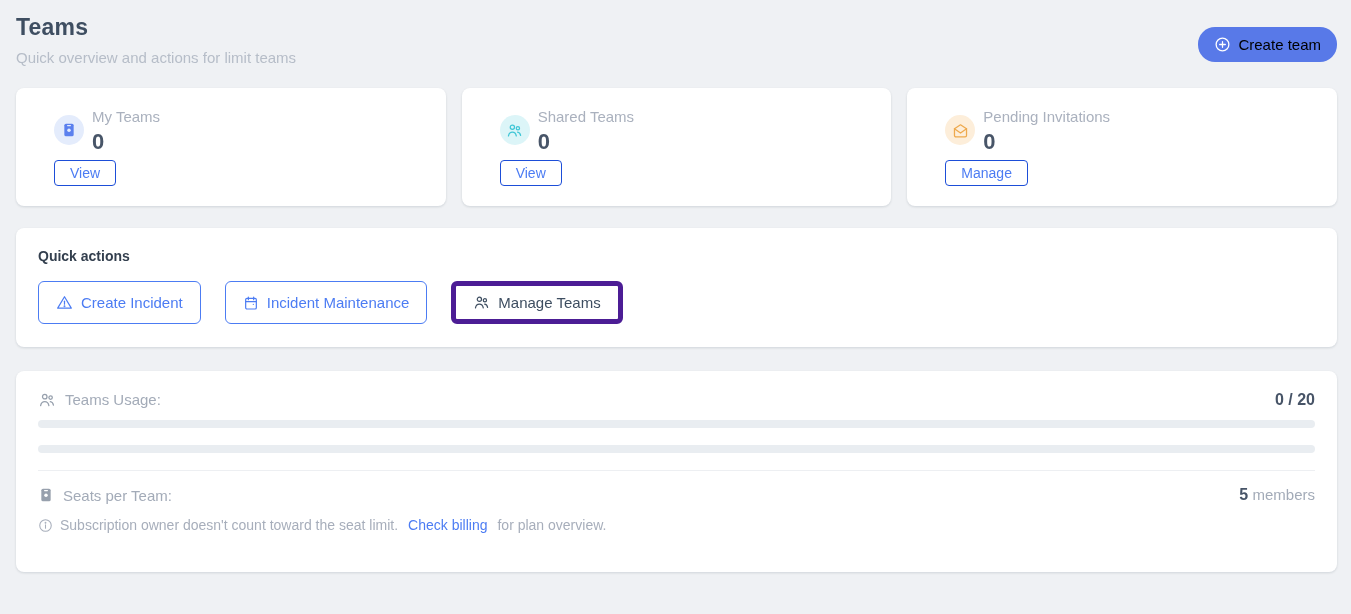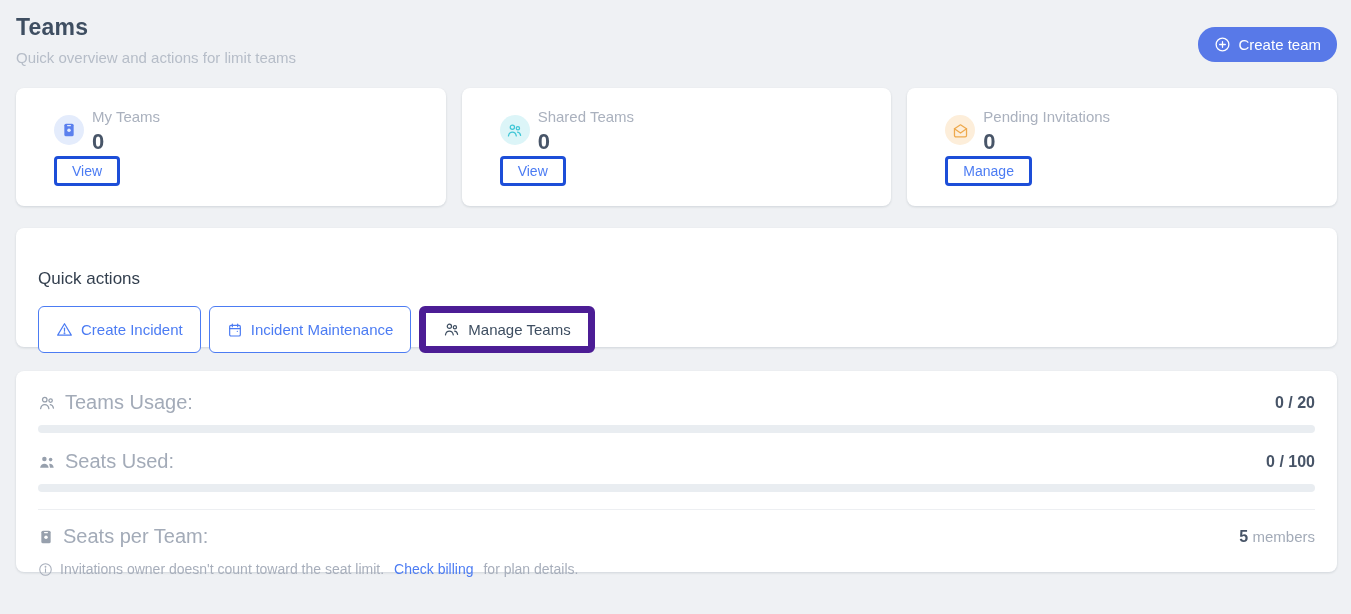--- a/index.html
+++ b/index.html
@@ -12,21 +12,21 @@
   }
   .page { padding: 14px 14px 0 16px; }
 
   
   .header { display: flex; justify-content: space-between; align-items: center; }
   .page-title { font-size: 23px; font-weight: 700; color: #3e4e61; letter-spacing: .2px; }
   .page-subtitle { font-size: 15px; color: #b6bdc8; margin-top: 8px; }
   .btn-primary {
     margin-top: 9px;
     display: inline-flex; align-items: center; gap: 7px;
-    background: #5879e8; color: #ffffff;
+    background: #5879e8; color: #000000;
     border: none; border-radius: 17px;
     font-size: 15px; font-family: inherit;
     padding: 9px 16px; cursor: pointer;
   }
 
   
   .cards-row { display: flex; gap: 16px; margin-top: 22px; }
   .card {
     flex: 1; height: 118px;
     background: #ffffff; border-radius: 8px;
@@ -38,47 +38,47 @@
   .icon-circle {
     width: 30px; height: 30px; border-radius: 50%;
     display: flex; align-items: center; justify-content: center;
     flex: 0 0 30px; margin-top: 7px;
   }
   .card-label { font-size: 15px; color: #aab1be; }
   .card-value { font-size: 22px; font-weight: 700; color: #485568; margin-top: 4px; }
   .btn-outline-sm {
     margin-top: auto; width: fit-content;
     background: #ffffff; color: #4c7cf3;
-    border: 3px solid #1d4ed8; border-radius: 4px;
+    border: 1px solid #1d4ed8; border-radius: 4px;
     font-size: 14px; font-family: inherit;
     padding: 4px 15px; cursor: pointer;
   }
 
   
   .panel {
     background: #ffffff; border-radius: 8px;
     box-shadow: 0 1px 3px rgba(25,39,60,.09), 0 1px 2px rgba(25,39,60,.05);
     padding: 20px 22px;
   }
   .qa-panel { margin-top: 22px; height: 119px; }
-  .qa-title { font-size: 17px; font-weight: 400; color: #333f4e; margin-top: 21px; }
-  .qa-buttons { display: flex; gap: 8px; margin-top: 17px; }
+  .qa-title { font-size: 14px; font-weight: 700; color: #333f4e; }
+  .qa-buttons { display: flex; gap: 24px; margin-top: 17px; }
   .btn-action {
     display: inline-flex; align-items: center; gap: 8px;
     background: #ffffff; border-radius: 6px;
     font-size: 15px; font-family: inherit;
     padding: 8px 17px; cursor: pointer;
   }
   .btn-action.blue { color: #4c7cf3; border: 1px solid #4c7cf3; }
-  .btn-action.neutral { color: #3e4e61; border: 7px solid #4c1d95; }
+  .btn-action.neutral { color: #3e4e61; border: 5px solid #4c1d95; }
 
   
   .usage-panel { margin-top: 24px; height: 201px; }
   .usage-row { display: flex; justify-content: space-between; align-items: center; }
-  .usage-label { display: flex; align-items: center; gap: 9px; font-size: 20px; color: #a3abb8; }
+  .usage-label { display: flex; gap: 9px; font-size: 15px; color: #a3abb8; }
   .usage-label .u-icon { color: #97a0ad; display: inline-flex; }
   .usage-value { font-size: 16px; font-weight: 700; color: #475467; }
   .progress-track {
     height: 8px; background: #e9edf1; border-radius: 4px;
     margin-top: 11px; margin-bottom: 17px; overflow: hidden;
   }
   .progress-fill { height: 100%; background: #5879e8; border-radius: 4px; width: 0; }
   .usage-divider { border: none; border-top: 1px solid #edeff2; margin: 14px 0 15px; }
   .members-suffix { font-weight: 400; color: #a3abb8; font-size: 15px; }
   .note-row { display: flex; align-items: center; gap: 7px; margin-top: 13px; font-size: 14px; color: #a7aebb; }
@@ -211,34 +211,20 @@
           </svg>
         </span>
         <span>Teams Usage:</span>
       </span>
       <span class="usage-value">0 / 20</span>
     </div>
     <div class="progress-track">
       <div class="progress-fill" style="width: 0%;"></div>
     </div>
 
-    <div class="usage-row">
-      <span class="usage-label">
-        <span class="u-icon">
-          <svg width="18" height="18" viewBox="0 0 24 24" fill="#97a0ad">
-            <circle cx="8.5" cy="8" r="3"></circle>
-            <path d="M2.8 19.5c.6-3.3 2.8-5.2 5.7-5.2s5.1 1.9 5.7 5.2z"></path>
-            <circle cx="16.8" cy="8.8" r="2.4"></circle>
-            <path d="M15 14.5c3-.4 5.4 1.5 6 5h-5z"></path>
-          </svg>
-        </span>
-        <span>Seats Used:</span>
-      </span>
-      <span class="usage-value">0 / 100</span>
-    </div>
     <div class="progress-track">
       <div class="progress-fill" style="width: 0%;"></div>
     </div>
 
     <hr class="usage-divider">
 
     <div class="usage-row">
       <span class="usage-label">
         <span class="u-icon">
           <svg width="16" height="16" viewBox="0 0 24 24" fill="#97a0ad">
@@ -256,19 +242,19 @@
     </div>
 
     <div class="note-row">
       <span>
         <svg width="15" height="15" viewBox="0 0 24 24" fill="none" stroke="#a7aebb" stroke-width="1.7" stroke-linecap="round">
           <circle cx="12" cy="12" r="9.2"></circle>
             <path d="M12 11v5.5"></path>
             <circle cx="12" cy="7.6" r="0.6" fill="#a7aebb"></circle>
         </svg>
       </span>
-      <span>Invitations owner doesn't count toward the seat limit.</span>
+      <span>Subscription owner doesn't count toward the seat limit.</span>
       <a class="note-link">Check billing</a>
-      <span>for plan details.</span>
+      <span>for plan overview.</span>
     </div>
 
   </div>
 </div>
 
 </body></html>

